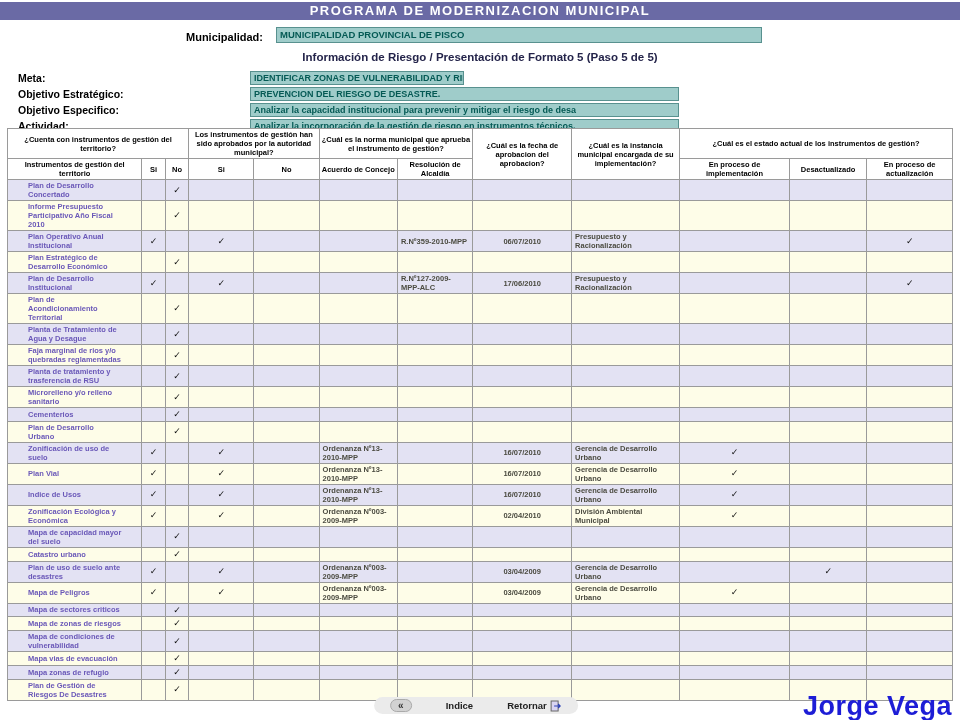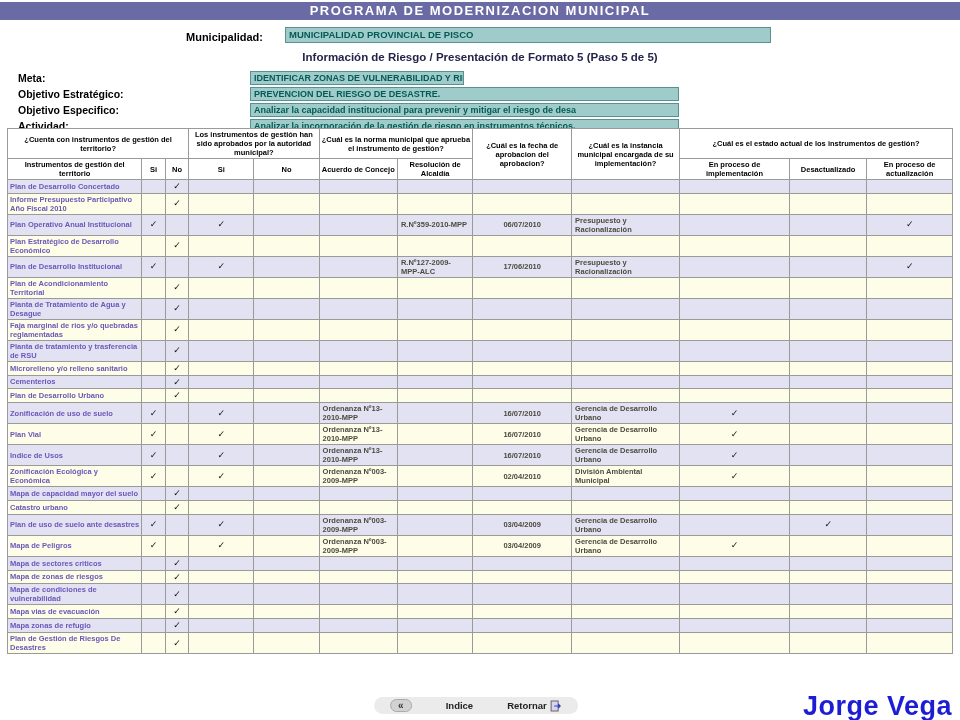--- a/index.html
+++ b/index.html
@@ -10,21 +10,21 @@
   
   .titlebar{
     position:absolute;top:2px;left:0;right:0;height:18px;
     background:#6a6aa5;color:#ffffff;font-weight:bold;font-size:13px;
     letter-spacing:1.5px;text-align:center;line-height:18px;
   }
   
   .muni-row{position:absolute;top:27px;left:0;width:100%;display:flex;align-items:flex-end;}
   .muni-label{margin-left:186px;font-weight:bold;font-size:11px;color:#000;}
   .muni-value{
-    margin-left:22px;width:478px;height:14px;line-height:14px;
+    margin-left:13px;width:478px;height:14px;line-height:14px;
     background:#9fccca;border:1px solid #58918f;color:#055a55;
     font-weight:bold;font-size:9.5px;padding:0 3px;overflow:hidden;white-space:nowrap;
   }
   
   .subtitle{
     position:absolute;top:51px;left:0;width:100%;text-align:center;
     font-weight:bold;font-size:11.5px;color:#24244a;
   }
   
   .form{position:absolute;top:70px;left:18px;}
@@ -42,21 +42,21 @@
   
   .table-wrap{position:absolute;top:128px;left:7px;width:946px;}
   table{border-collapse:collapse;width:100%;table-layout:fixed;}
   th,td{border:1px solid #9a9a9a;overflow:hidden;}
   thead th{
     background:#ffffff;color:#000;font-weight:bold;font-size:7.5px;
     padding:1px 2px;vertical-align:middle;text-align:center;line-height:1.2;
   }
   td{line-height:1.2;}
   td.name-cell{
-    color:#6a58b8;font-weight:bold;font-size:7.5px;padding:1px 2px;
+    color:#6a58b8;font-weight:bold;font-size:7.5px;padding:1px 20px;
     vertical-align:middle;text-align:left;
   }
   td.chk{text-align:center;font-size:9px;font-weight:bold;color:#111;vertical-align:middle;}
   td.txt{font-size:7.5px;font-weight:bold;color:#4b4b40;padding:1px 3px;vertical-align:middle;text-align:left;}
   td.date{font-size:7.5px;font-weight:bold;color:#4b4b40;text-align:center;vertical-align:middle;}
   tr.r-lav td{background:#e3e2f3;}
   tr.r-cream td{background:#fefde8;}
   
   .footer-bar{
     position:absolute;bottom:6px;left:50%;transform:translateX(-52%);

